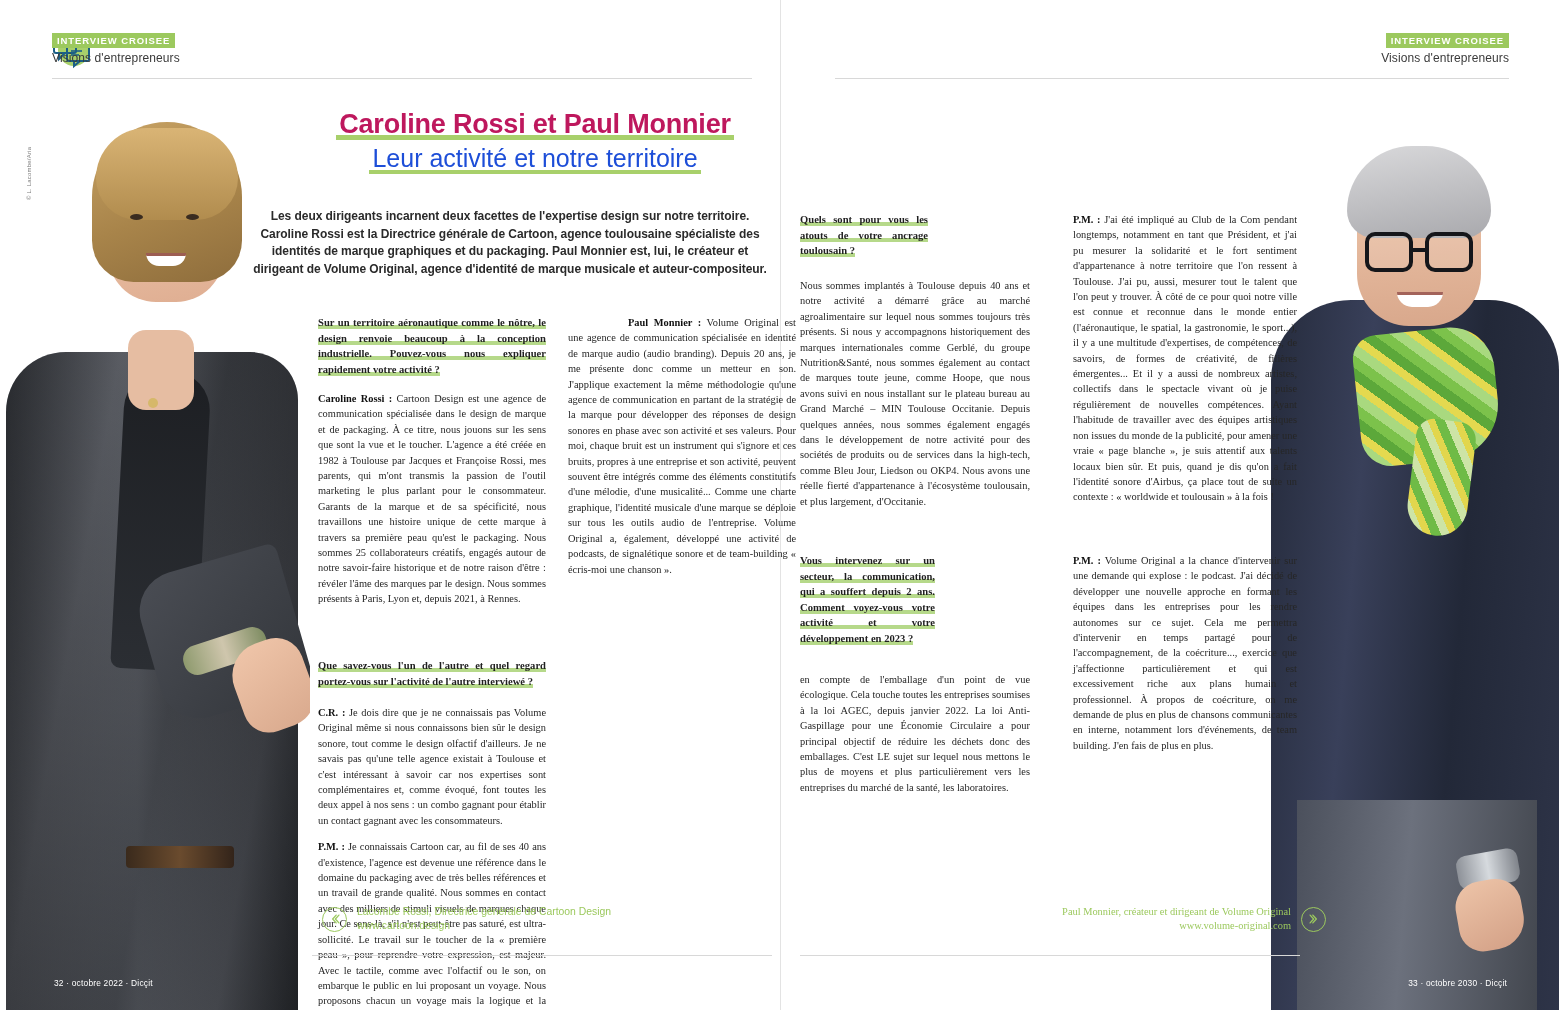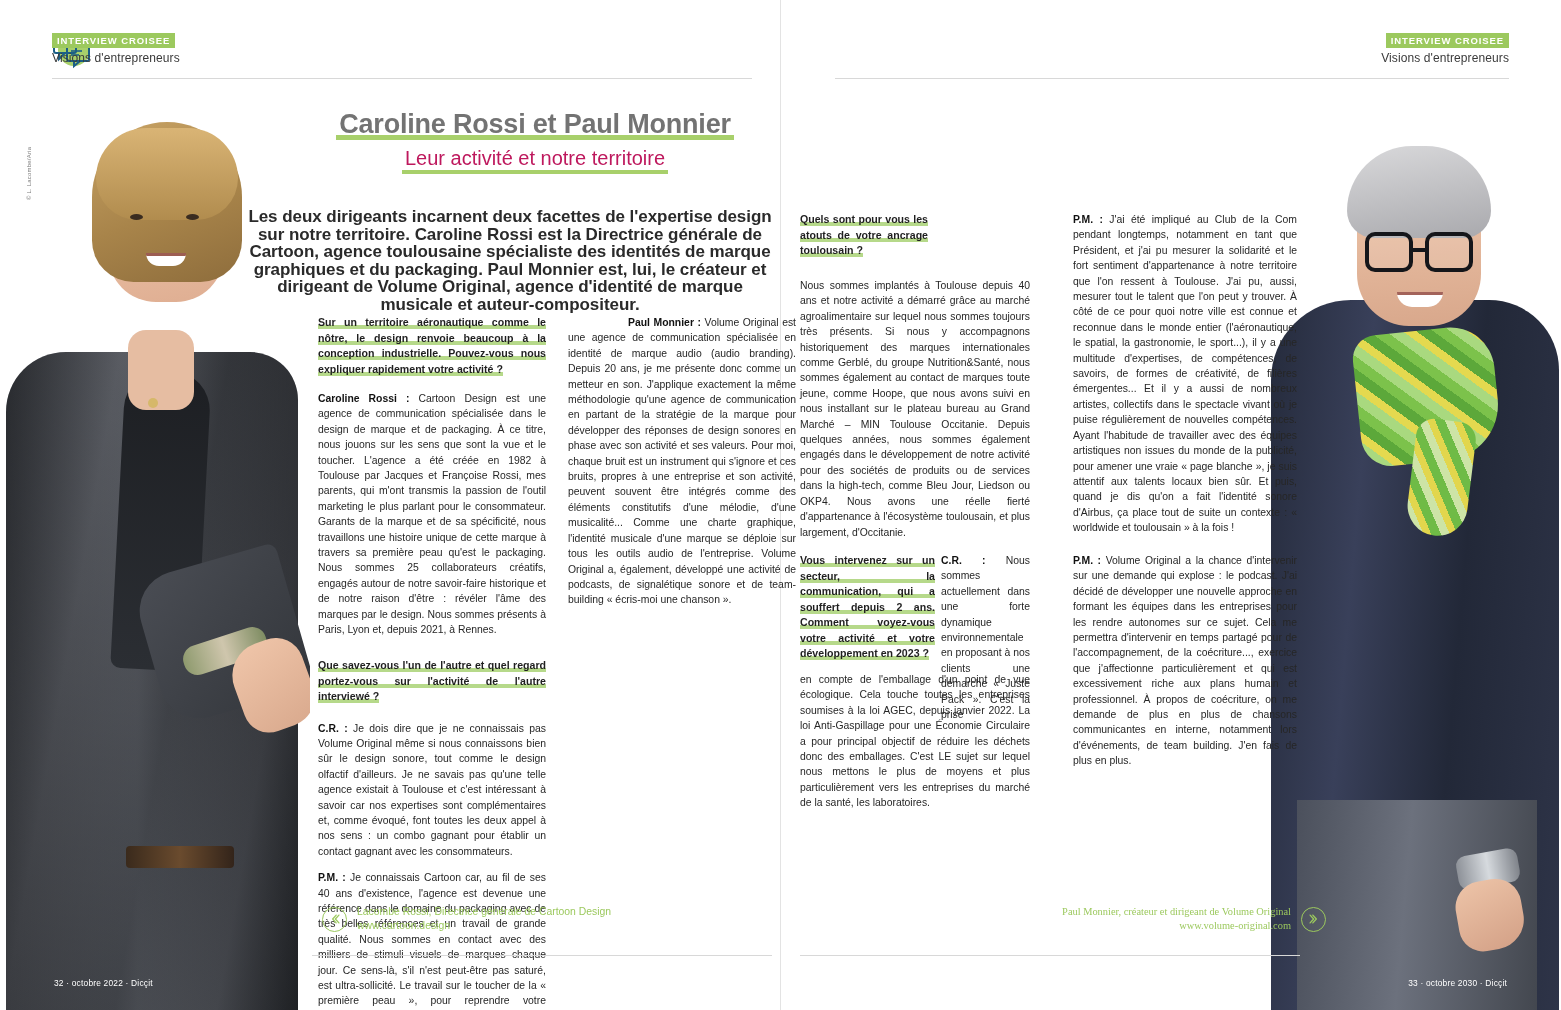--- a/index.html
+++ b/index.html
@@ -102,48 +102,48 @@
     color: #ffffff; background: #9cc95e; padding: 2px 5px 2px 5px; line-height: 11px;
   }
   .hdr-sub { font-size: 12px; color: #3a3a3a; margin-top: 3px; letter-spacing: .1px; }
   .hdr-icon { position: absolute; left: 50px; top: 28px; width: 42px; height: 42px; }
   .hdr-rule { position: absolute; height: 1px; background: #d8d8d8; top: 78px; }
   .hdr-rule-left  { left: 52px;  width: 700px; }
 
   
   .title-wrap { position: absolute; left: 300px; top: 108px; width: 470px; text-align: center; }
   .title-1 {
-    display: inline-block; font-size: 27px; font-weight: 700; color: #737373;
+    display: inline-block; font-size: 27px; font-weight: 700; color: #be185d;
     letter-spacing: -.2px; line-height: 32px;
     box-shadow: inset 0 -5px 0 #a8d06b; padding: 0 3px;
   }
   .title-2 {
-    display: inline-block; font-size: 20px; font-weight: 400; color: #be185d;
+    display: inline-block; font-size: 25px; font-weight: 400; color: #1d4ed8;
     line-height: 31px; margin-top: 3px;
     box-shadow: inset 0 -4px 0 #a8d06b; padding: 0 3px;
   }
 
   
   .chapeau {
     position: absolute; left: 248px; top: 208px; width: 524px;
-    text-align: center; font-size: 17px; font-weight: 700; color: #2a2a2a;
+    text-align: center; font-size: 12px; font-weight: 700; color: #2a2a2a;
     line-height: 17.6px; letter-spacing: -.05px;
   }
 
   
   .qblock { font-size: 10.6px; font-weight: 700; color: #1f1f1f; line-height: 15.5px; }
   .qblock span.qline {
     display: inline; box-decoration-break: clone; -webkit-box-decoration-break: clone;
     background: linear-gradient(to top, #b6d98a 0 4px, rgba(0,0,0,0) 4px 100%);
     padding-bottom: 1px;
   }
 
   
   .col { position: absolute; font-size: 10.4px; line-height: 15.4px; color: #262626;
-         text-align: justify; text-justify: inter-word; hyphens: auto; }
+         text-align: justify; text-justify: inter-word; hyphens: auto; font-family: Liberation Serif, serif; }
   .col p { margin-bottom: 11px; }
   .col p:last-child { margin-bottom: 0; }
   .spk { font-weight: 700; color: #111; }
 
   
   .fcredit { position: absolute; height: 40px; }
   .fcredit-inner { display: flex; align-items: center; gap: 10px; }
   .arrow-circle {
     width: 25px; height: 25px; border: 1.6px solid #9cc95e; border-radius: 50%;
     display: flex; align-items: center; justify-content: center; flex: 0 0 auto;
@@ -286,23 +286,20 @@
 
     <div class="col" style="left:292px; top:212px; width:224px;">
       <p><span class="spk">P.M. :</span><span> J'ai été impliqué au Club de la Com pendant longtemps, notamment en tant que Président, et j'ai pu mesurer la solidarité et le fort sentiment d'appartenance à notre territoire que l'on ressent à Toulouse. J'ai pu, aussi, mesurer tout le talent que l'on peut y trouver. À côté de ce pour quoi notre ville est connue et reconnue dans le monde entier (l'aéronautique, le spatial, la gastronomie, le sport...), il y a une multitude d'expertises, de compétences, de savoirs, de formes de créativité, de filières émergentes... Et il y a aussi de nombreux artistes, collectifs dans le spectacle vivant où je puise régulièrement de nouvelles compétences. Ayant l'habitude de travailler avec des équipes artistiques non issues du monde de la publicité, pour amener une vraie « page blanche », je suis attentif aux talents locaux bien sûr. Et puis, quand je dis qu'on a fait l'identité sonore d'Airbus, ça place tout de suite un contexte : « worldwide et toulousain » à la fois !</span></p>
     </div>
 
     <div class="col" style="left:19px; top:553px; width:135px;">
       <div class="qblock">
         <span class="qline">Vous intervenez sur un secteur, la communication, qui a souffert depuis 2 ans. Comment voyez-vous votre activité et votre développement en 2023 ?</span>
       </div>
     </div>
-    <div class="col" style="left:160px; top:553px; width:89px;">
-      <p style="text-align:justify;"><span class="spk">C.R. :</span><span style="color:#262626;"> Nous sommes actuellement dans une forte dynamique environnementale en proposant à nos clients une démarche « Juste Pack ». C'est la prise</span></p>
-    </div>
     <div class="col" style="left:19px; top:672px; width:230px;">
       <p>en compte de l'emballage d'un point de vue écologique. Cela touche toutes les entreprises soumises à la loi AGEC, depuis janvier 2022. La loi Anti-Gaspillage pour une Économie Circulaire a pour principal objectif de réduire les déchets donc des emballages. C'est LE sujet sur lequel nous mettons le plus de moyens et plus particulièrement vers les entreprises du marché de la santé, les laboratoires.</p>
     </div>
 
     <div class="col" style="left:292px; top:553px; width:224px;">
       <p><span class="spk">P.M. :</span><span> Volume Original a la chance d'intervenir sur une demande qui explose : le podcast. J'ai décidé de développer une nouvelle approche en formant les équipes dans les entreprises pour les rendre autonomes sur ce sujet. Cela me permettra d'intervenir en temps partagé pour de l'accompagnement, de la coécriture..., exercice que j'affectionne particulièrement et qui est excessivement riche aux plans humain et professionnel. À propos de coécriture, on me demande de plus en plus de chansons communicantes en interne, notamment lors d'événements, de team building. J'en fais de plus en plus.</span></p>
     </div>
 
     <div class="fcredit" style="left:125px; top:905px; width:420px; text-align:right;font-family:Liberation Serif, serif;">
       <div class="fcredit-inner" style="justify-content:flex-end;">

